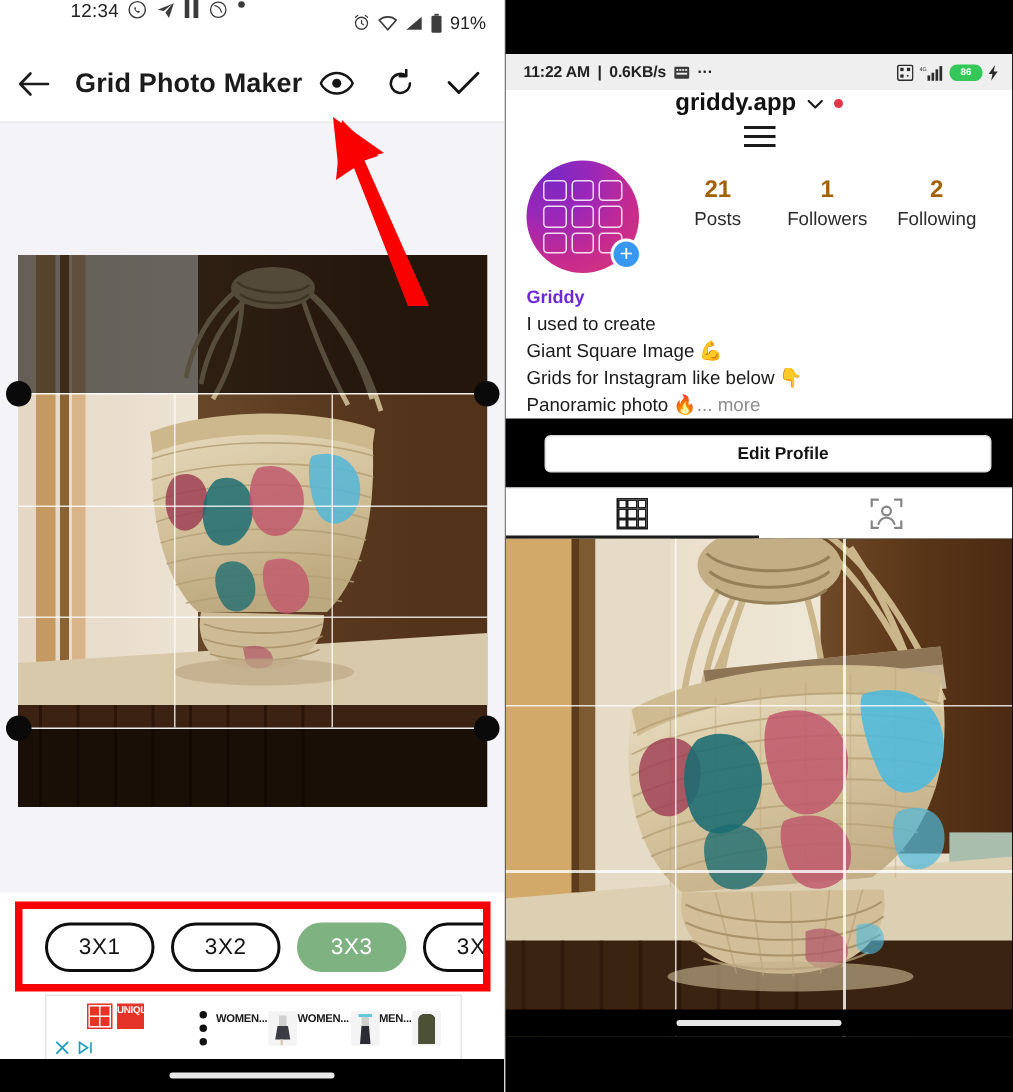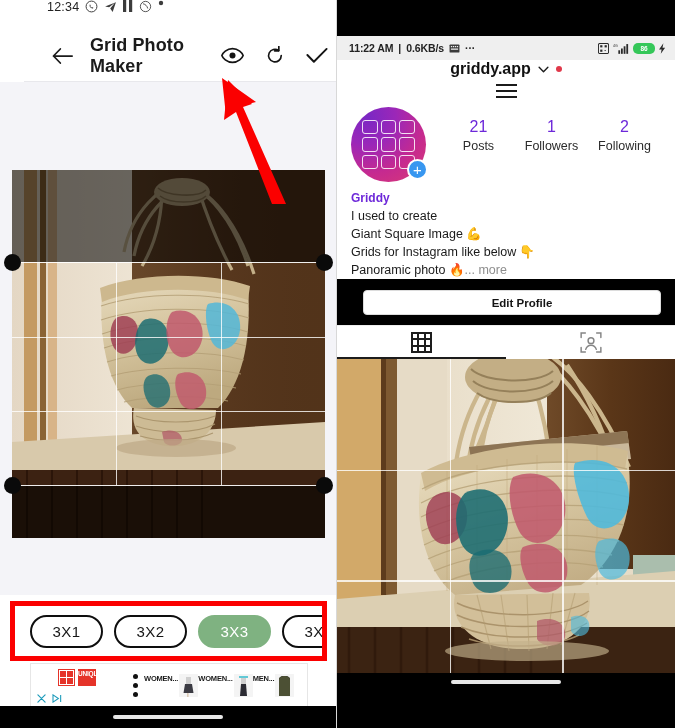--- a/index.html
+++ b/index.html
@@ -35,23 +35,22 @@
     display: flex; align-items: center; gap: 5px;
     position: absolute; right: 12px; top: 0; height: 30px;
   }
   .l-sb-batt { font-size: 12px; color: #222; font-weight: 500; }
   .ic { display: inline-block; line-height: 0; }
 
   .l-appbar {
     height: 52px; width: 100%;
     background: #ffffff;
     display: flex; align-items: center;
-    padding: 0 28px;
+    padding: 0 12px;
     border-bottom: 1px solid #e8e8ec;
-    margin-left: 24px;
   }
   .l-back { width: 30px; display: flex; align-items: center; }
   .l-title {
     flex: 1;
     font-size: 18px; font-weight: 700; color: #1b1b1b;
     margin-left: 8px;
     letter-spacing: .1px;
   }
   .l-actions { display: flex; align-items: center; gap: 21px; padding-right: 4px;}
 
@@ -235,21 +234,21 @@
   }
   .avatar-plus {
     position: absolute; right: -2px; bottom: 2px;
     width: 21px; height: 21px; border-radius: 50%;
     background: #3897f0; border: 2px solid #fff;
     display: flex; align-items: center; justify-content: center;
     color: #fff; font-size: 15px; line-height: 1; font-weight: 400;
   }
   .stats { display: flex; flex: 1; padding-left: 16px; padding-top: 9px; }
   .stat { flex: 1; text-align: center; }
-  .stat .num { font-size: 16px; font-weight: 400; color: #6d28d9; line-height: 21px;}
+  .stat .num { font-size: 16px; font-weight: 700; color: #a16207; line-height: 21px;}
   .stat .lab { font-size: 12.5px; color: #2b2b2b; line-height: 18px; }
 
   .bio { padding-top: 7px; }
   .bio .name { font-size: 12px; font-weight: 700; color: #6d28d9; line-height: 18px; }
   .bio .line { font-size: 12.5px; color: #1a1a1a; line-height: 18px; }
   .bio .more { color: #8e8e8e; }
 
   .edit-btn {
     margin: 11px 14px 0 26px;
     height: 25px; border: 1px solid #dcdcdc; border-radius: 4px;
@@ -320,20 +319,46 @@
           <svg width="13" height="13" viewBox="0 0 24 24">
               <circle cx="12" cy="12" r="9.5" fill="none" stroke="#3c3c3c" stroke-width="1.6"></circle>
               <path d="M8 7c4 1 7 4 8 8" fill="none" stroke="#3c3c3c" stroke-width="1.6" stroke-linecap="round"></path>
             </svg>
         </span>
         <span class="ic">
           <svg width="6" height="6" viewBox="0 0 6 6">
               <circle cx="3" cy="3" r="2.2" fill="#3c3c3c"></circle>
             </svg>
         </span>
+      </div>
+      <div class="l-sb-right">
+        <span class="ic">
+          <svg width="12" height="12" viewBox="0 0 24 24">
+              <circle cx="12" cy="13" r="8" fill="none" stroke="#3c3c3c" stroke-width="1.7"></circle>
+              <path d="M12 9v4.2l2.8 1.7" fill="none" stroke="#3c3c3c" stroke-width="1.6" stroke-linecap="round"></path>
+              <path d="M4 5l3-2.5M20 5l-3-2.5" stroke="#3c3c3c" stroke-width="1.7" stroke-linecap="round"></path>
+            </svg>
+        </span>
+        <span class="ic">
+          <svg width="13" height="11" viewBox="0 0 24 20">
+              <path d="M12 18L1.5 6.2C4.4 3.6 8 2.2 12 2.2s7.6 1.4 10.5 4L12 18z" fill="none" stroke="#3c3c3c" stroke-width="2"></path>
+            </svg>
+        </span>
+        <span class="ic">
+          <svg width="12" height="11" viewBox="0 0 14 12">
+              <path d="M13 1v10H1L13 1z" fill="#3c3c3c"></path>
+            </svg>
+        </span>
+        <span class="ic">
+          <svg width="8" height="13" viewBox="0 0 10 16">
+              <rect x="3.2" y="0" width="3.6" height="1.7" fill="#3c3c3c"></rect>
+              <rect x="0.8" y="1.7" width="8.4" height="14.3" rx="1.2" fill="#3c3c3c"></rect>
+            </svg>
+        </span>
+        <span class="l-sb-batt">91%</span>
       </div>
     </div>
 
     <div class="l-appbar">
       <div class="l-back">
         <span class="ic">
           <svg width="21" height="18" viewBox="0 0 24 20">
               <path d="M9.5 2L1.7 10l7.8 8M1.7 10H23" fill="none" stroke="#1b1b1b" stroke-width="2" stroke-linecap="round" stroke-linejoin="round"></path>
             </svg>
         </span>

